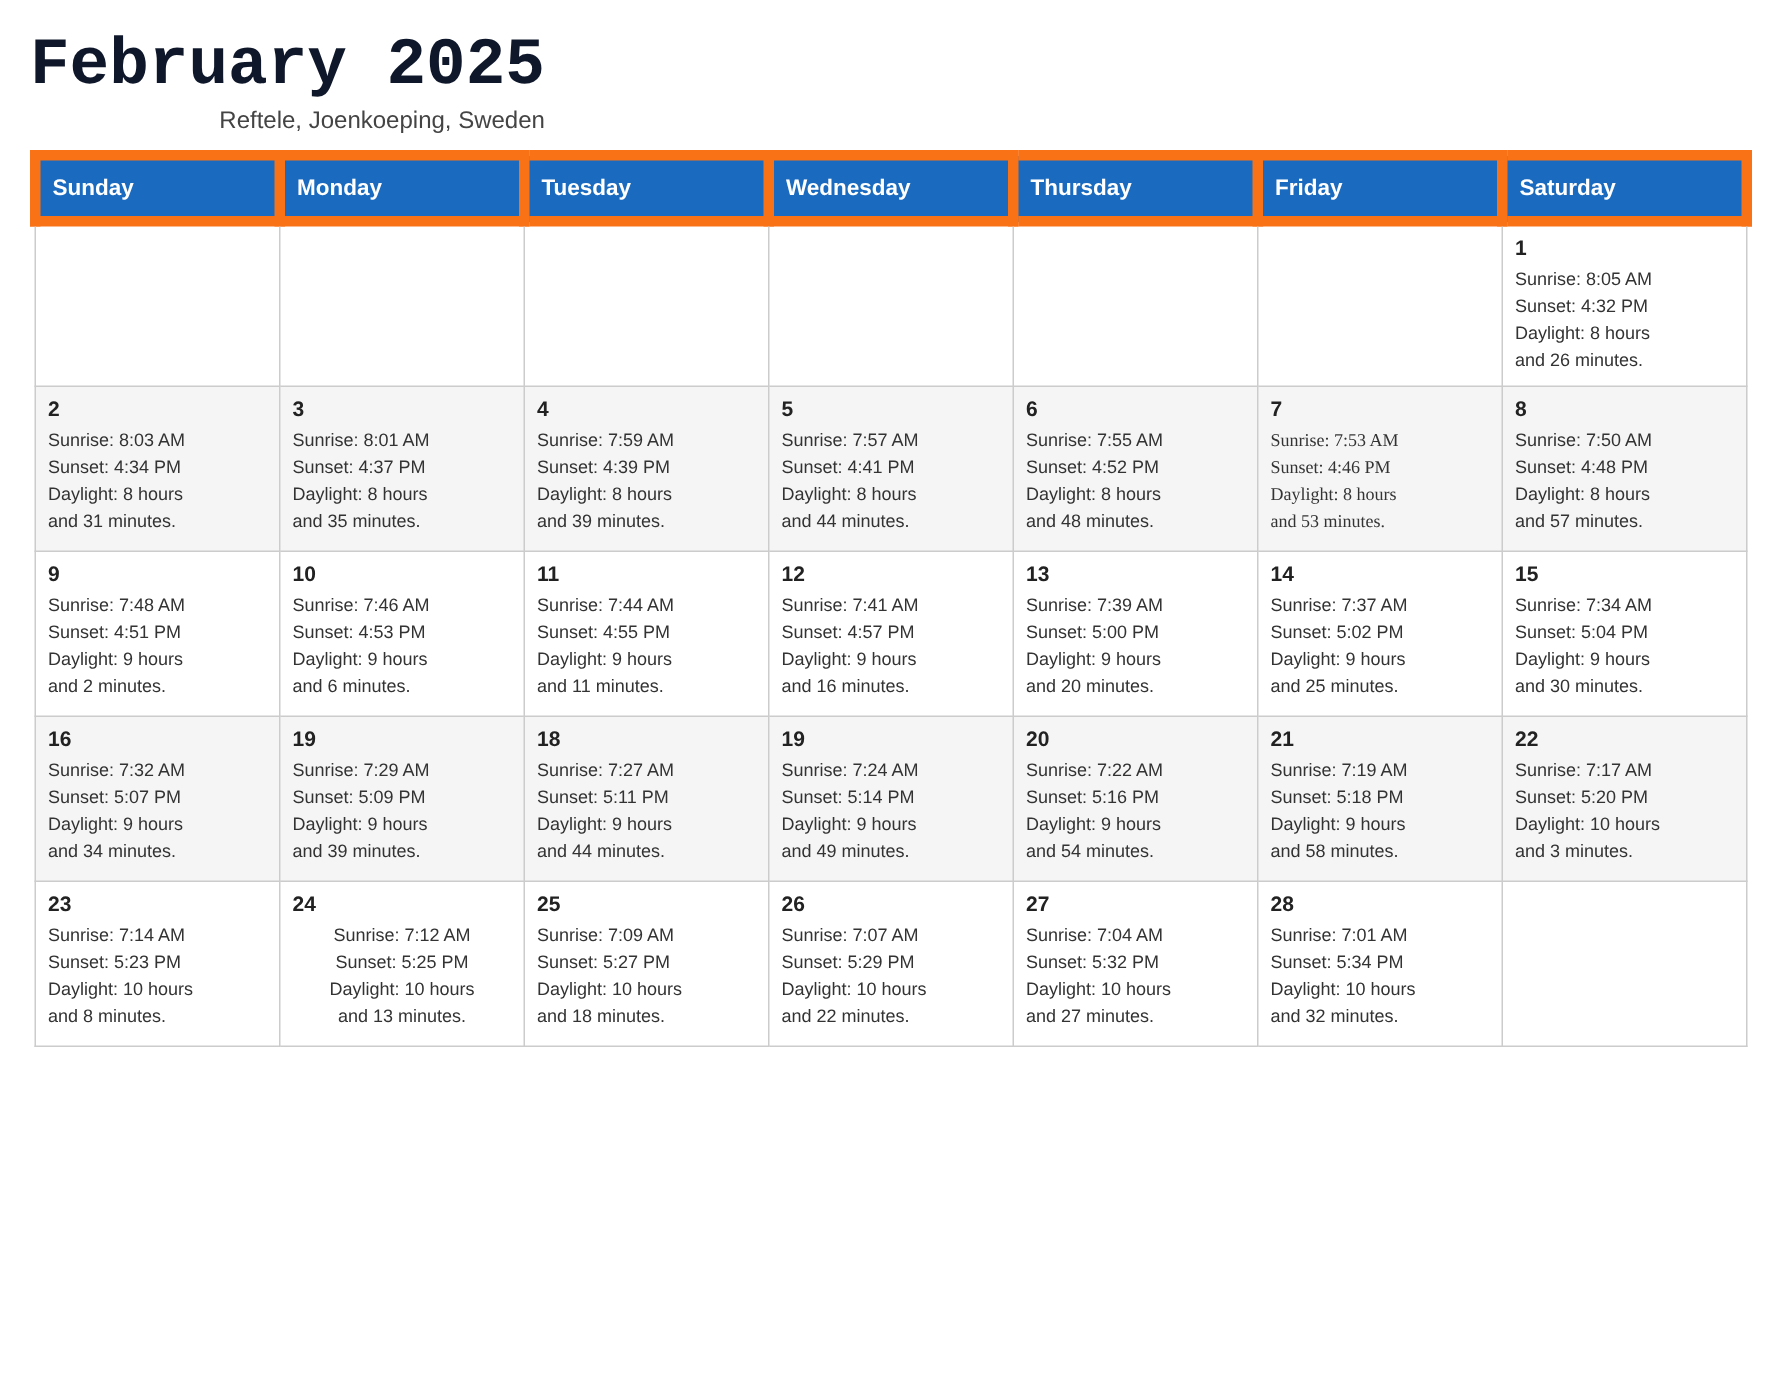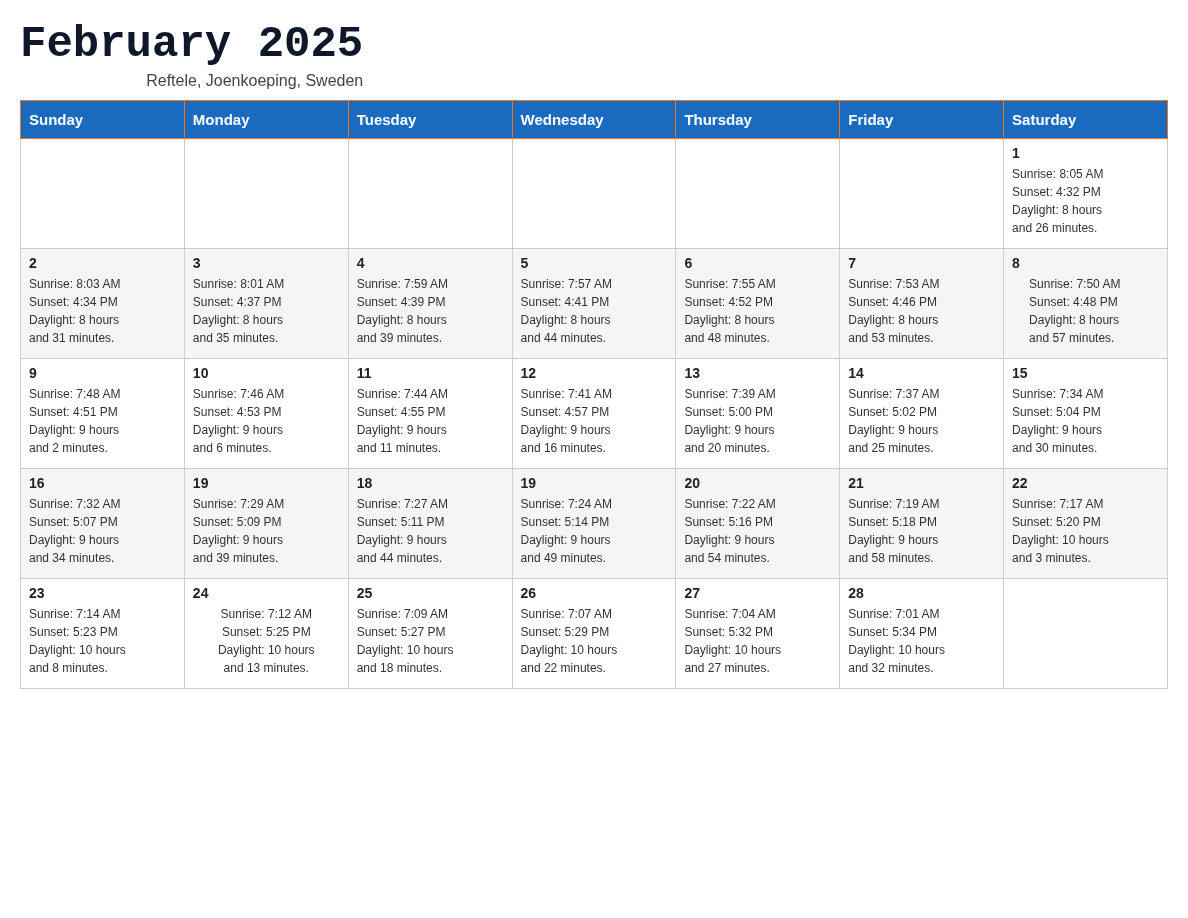--- a/index.html
+++ b/index.html
@@ -41,21 +41,21 @@
       border-collapse: collapse;
       margin-top: 10px;
     }
     .calendar th {
       background-color: #1a6bbf;
       color: #fff;
       font-size: 15px;
       font-weight: bold;
       padding: 10px 8px;
       text-align: left;
-      border: 1px solid #f97316;
+      border: 7px solid #f97316;
     }
     .calendar td {
       border: 1px solid #ccc;
       vertical-align: top;
       padding: 6px 8px;
       width: 14.28%;
       font-size: 12.5px;
       color: #333;
       height: 110px;
     }
@@ -166,28 +166,28 @@
         </td>
         <td>
           <span class="day-number">6</span>
           <div class="day-info" style="white-space: pre-line;">Sunrise: 7:55 AM
 Sunset: 4:52 PM
 Daylight: 8 hours
 and 48 minutes.</div>
         </td>
         <td>
           <span class="day-number">7</span>
-          <div class="day-info" style="white-space: pre-line;">Sunrise: 7:53 AM
+          <div class="day-info" style="white-space: pre-line; font-family: Liberation Serif, serif;">Sunrise: 7:53 AM
 Sunset: 4:46 PM
 Daylight: 8 hours
 and 53 minutes.</div>
         </td>
         <td>
           <span class="day-number">8</span>
-          <div class="day-info" style="white-space: pre-line; margin-left: 17px;">Sunrise: 7:50 AM
+          <div class="day-info" style="white-space: pre-line;">Sunrise: 7:50 AM
 Sunset: 4:48 PM
 Daylight: 8 hours
 and 57 minutes.</div>
         </td>
       </tr>
       <tr>
         <td>
           <span class="day-number">9</span>
           <div class="day-info" style="white-space: pre-line;">Sunrise: 7:48 AM
 Sunset: 4:51 PM

